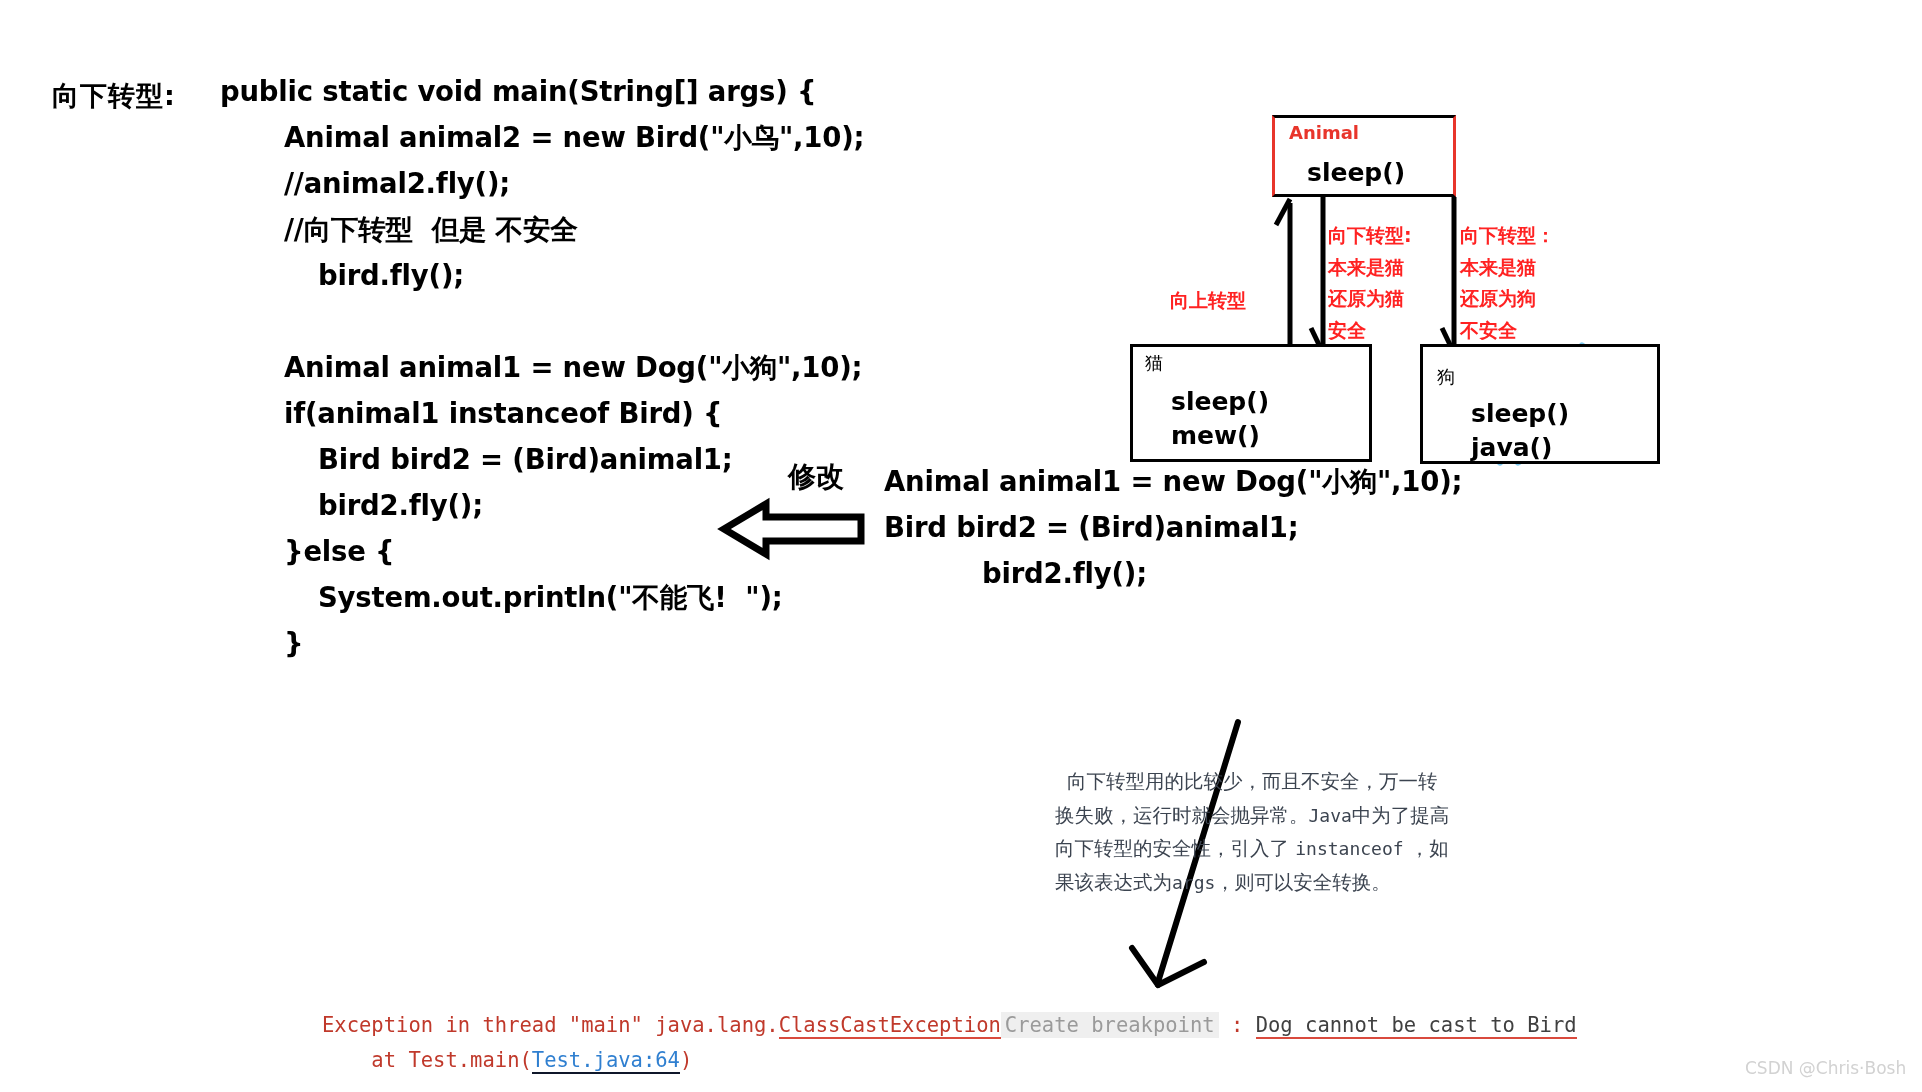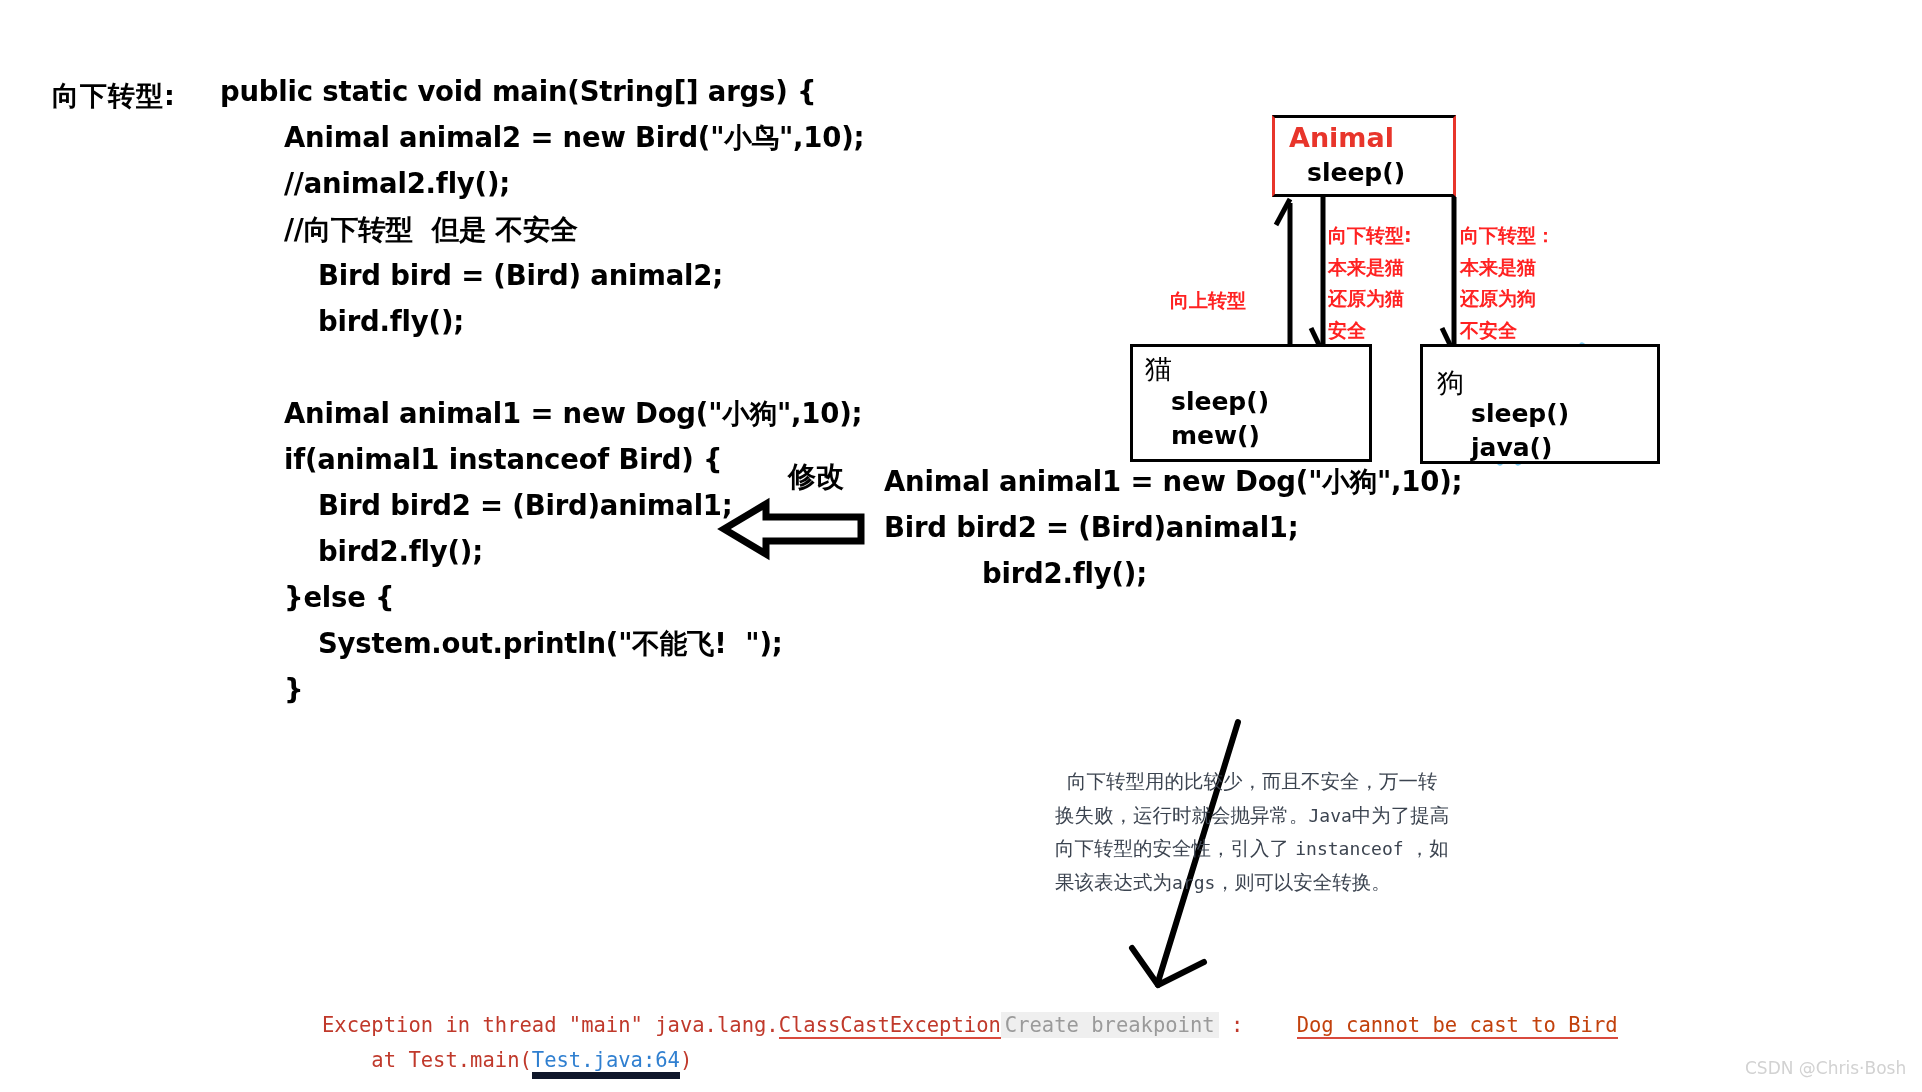--- a/index.html
+++ b/index.html
@@ -124,21 +124,21 @@
     border: 3px solid #000000;
   }
   #box-dog {
     left: 300px; top: 244px; width: 240px; height: 120px;
     border: 3px solid #000000;
   }
   .uml-title {
     position: absolute;
     font-family: "DejaVu Sans", sans-serif;
     font-weight: bold;
-    font-size: 27px;
+    font-size: 18px;
   }
   .uml-title.red { color: #e8352b; }
   .uml-title.black { color: #000000; font-weight: normal; }
   .uml-method {
     position: absolute;
     font-family: "DejaVu Sans", sans-serif;
     font-weight: bold;
     font-size: 25px;
     color: #000000;
   }
@@ -185,26 +185,25 @@
     color: #c0392b;
     border-bottom: 2px solid #d94a3d;
     text-decoration: none;
   }
   .ex-bp {
     color: #9a9a9a;
     background: #efefef;
     padding: 1px 4px;
   }
   .ex-msg {
-    color: #c2410c;
+    color: #404040;
     border-bottom: 2px solid #d94a3d;
-    margin-left: 41px;
   }
   .ex-plain { color: #c0392b; }
-  .ex-blue { color: #2f7fd0; border-bottom: 7px solid #0f172a; }
+  .ex-blue { color: #2f7fd0; border-bottom: 2px solid #0f172a; }
 
   
   #watermark {
     left: 1745px;
     top: 1058px;
     font-family: "DejaVu Sans", sans-serif;
     font-size: 17px;
     color: #d2d2d2;
   }
   svg { display: block; overflow: visible; }
@@ -215,21 +214,20 @@
 <div id="page">
 
 
   <div class="abs" id="section-title">向下转型:</div>
 
   <div class="abs" id="code-left">
     <div class="code-line ind0">public static void main(String[] args) {</div>
     <div class="code-line ind1">Animal animal2 = new Bird("小鸟",10);</div>
     <div class="code-line ind1">//animal2.fly();</div>
     <div class="code-line ind1">//向下转型  但是 不安全</div>
-    <div class="code-line ind2">Bird bird = (Bird) animal2;</div>
     <div class="code-line ind2">bird.fly();</div>
     <div class="code-line blank"></div>
     <div class="code-line ind1">Animal animal1 = new Dog("小狗",10);</div>
     <div class="code-line ind1">if(animal1 instanceof Bird) {</div>
     <div class="code-line ind2">Bird bird2 = (Bird)animal1;</div>
     <div class="code-line ind2">bird2.fly();</div>
     <div class="code-line ind1">}else {</div>
     <div class="code-line ind2">System.out.println("不能飞!  ");</div>
     <div class="code-line ind1">}</div>
   </div>

